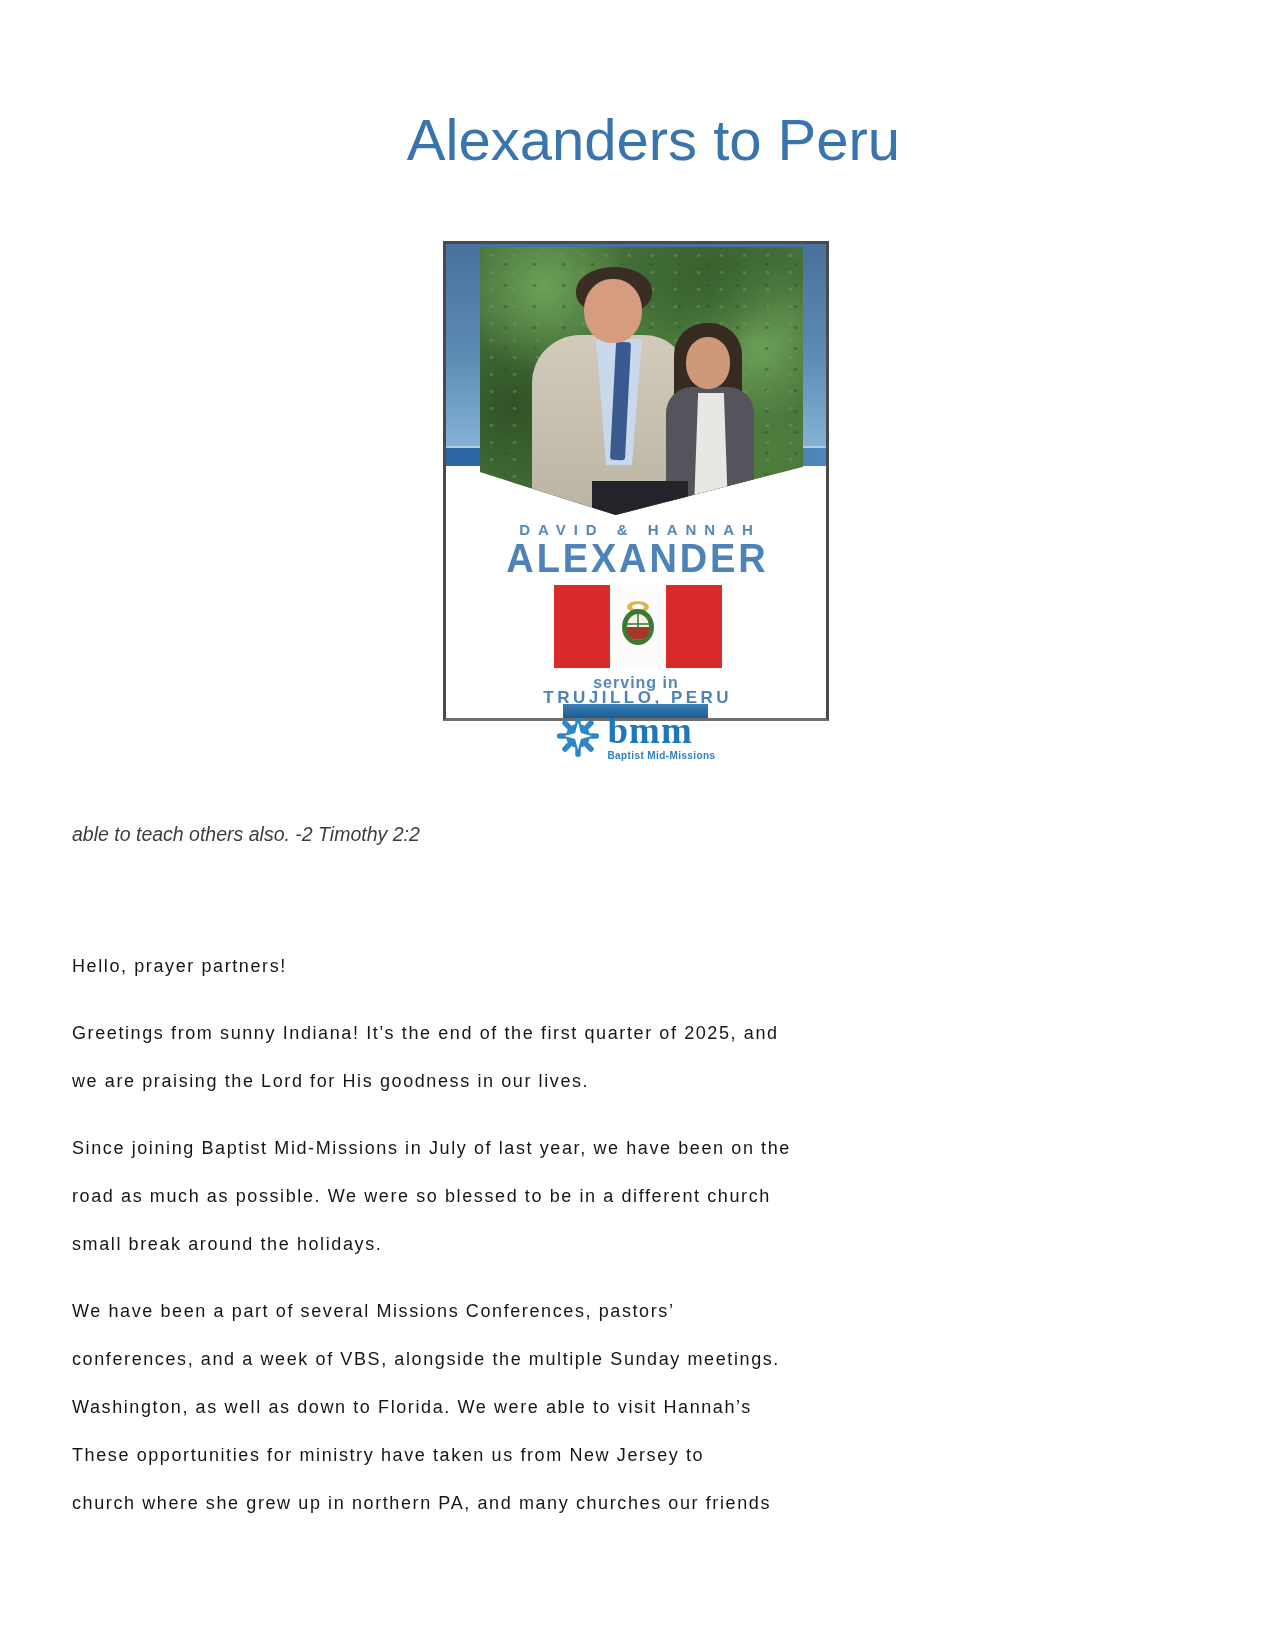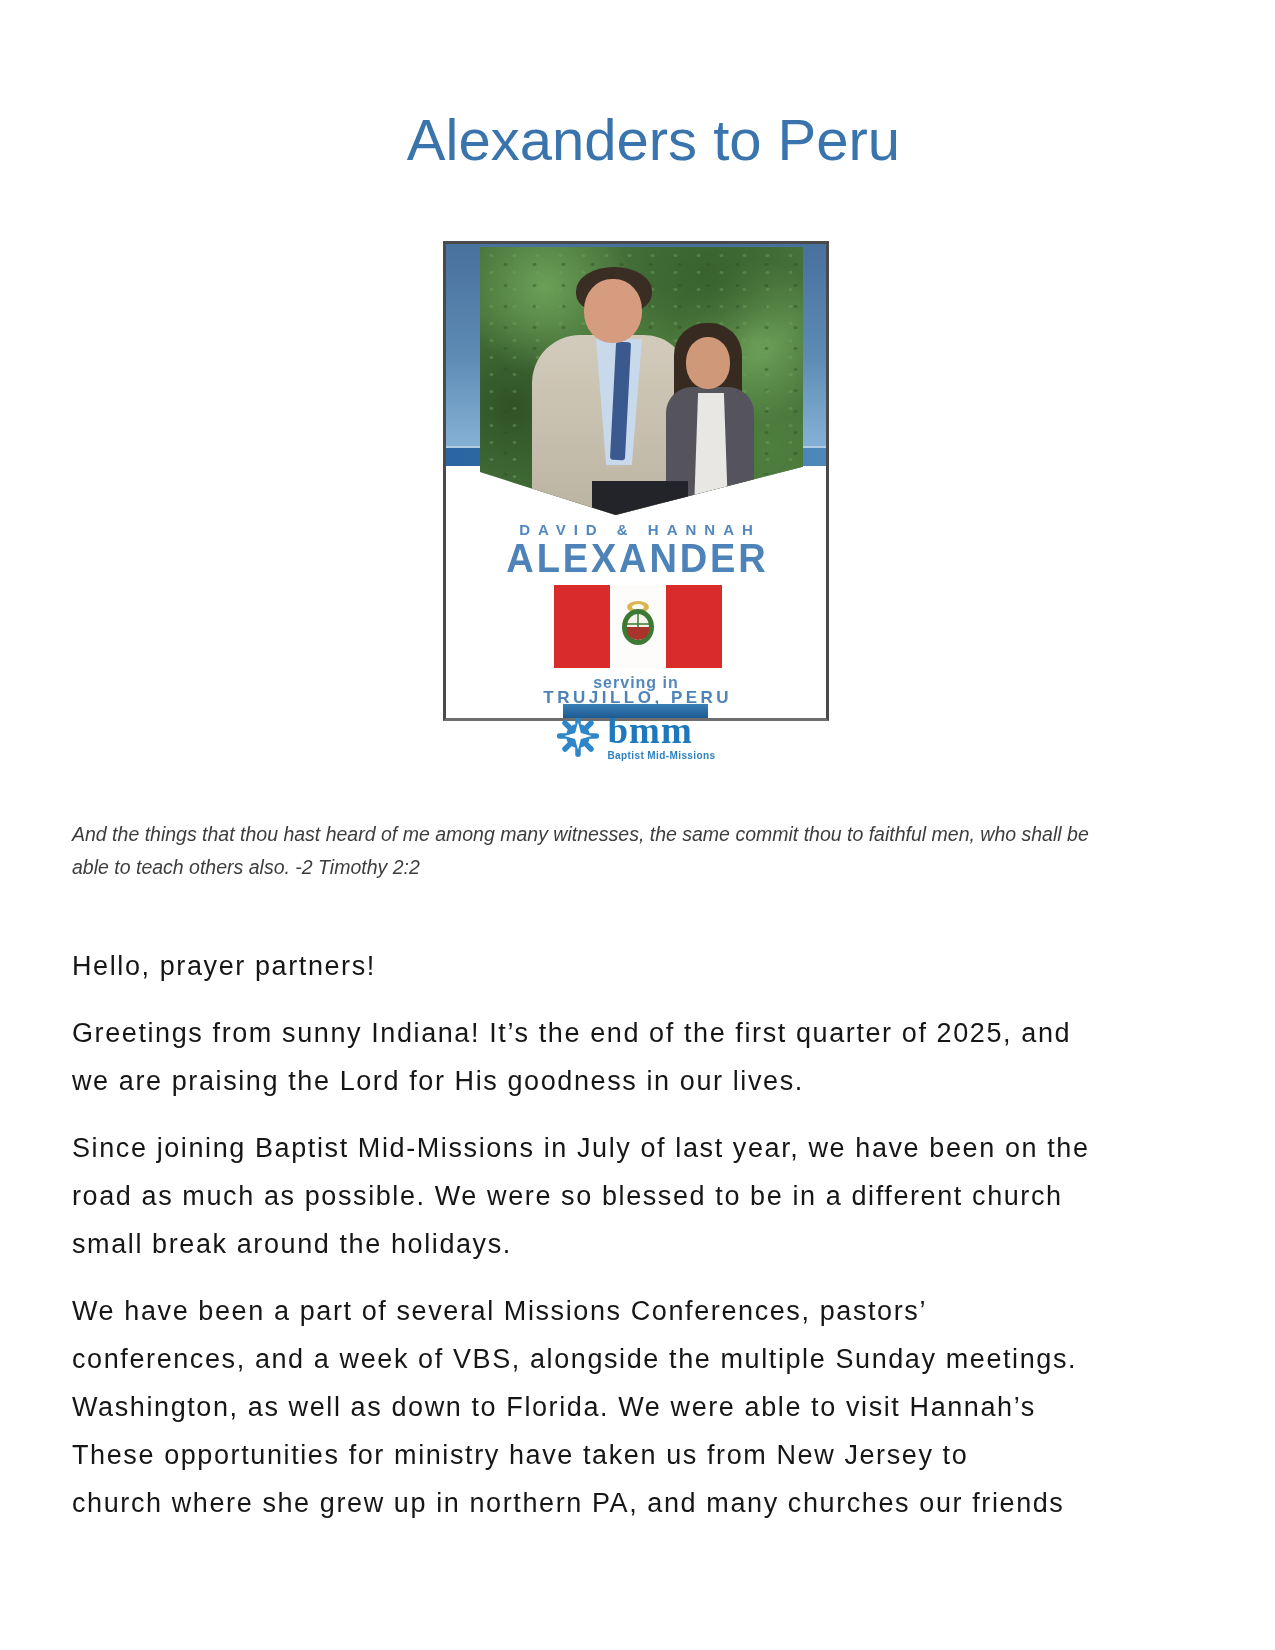--- a/index.html
+++ b/index.html
@@ -77,21 +77,21 @@
   .navy-band{position:absolute;left:117px;bottom:0;width:145px;height:14px;
              background:linear-gradient(180deg,#3b80b8 0%,#1d5a92 100%);}
 
   
   .quote{position:absolute;left:72px;top:818px;width:1060px;font-style:italic;
          font-size:19.5px;line-height:33px;color:#3d3d3d;}
 
   
   .bodytext{position:absolute;left:72px;top:942px;width:1110px;color:#161616;}
   .bodytext .para{margin:0 0 19px 0;}
-  .bodytext .line{font-size:27px;line-height:48px;letter-spacing:1.6px;font-weight:400;}
+  .bodytext .line{font-size:18px;line-height:48px;letter-spacing:1.6px;font-weight:400;}
 </style>
 </head>
 <body>
 
 <div class="page">
 
   <h1 class="title">Alexanders to Peru</h1>
 
   <div class="card">
     <div class="card-bg"></div>
@@ -151,21 +151,20 @@
       <div class="org-text">
         <span class="org-abbr">bmm</span>
         <span class="org-name">Baptist Mid-Missions</span>
       </div>
     </div>
 
     <div class="navy-band"></div>
   </div>
 
   <div class="quote">
-    <div class="qline">And the things that thou hast heard of me among many witnesses, the same commit thou to faithful men, who shall be</div>
     <div class="qline">able to teach others also. -2 Timothy 2:2</div>
   </div>
 
   <div class="bodytext">
     <div class="para">
       <div class="line">Hello, prayer partners!</div>
     </div>
     <div class="para">
       <div class="line">Greetings from sunny Indiana! It’s the end of the first quarter of 2025, and</div>
       <div class="line">we are praising the Lord for His goodness in our lives.</div>

